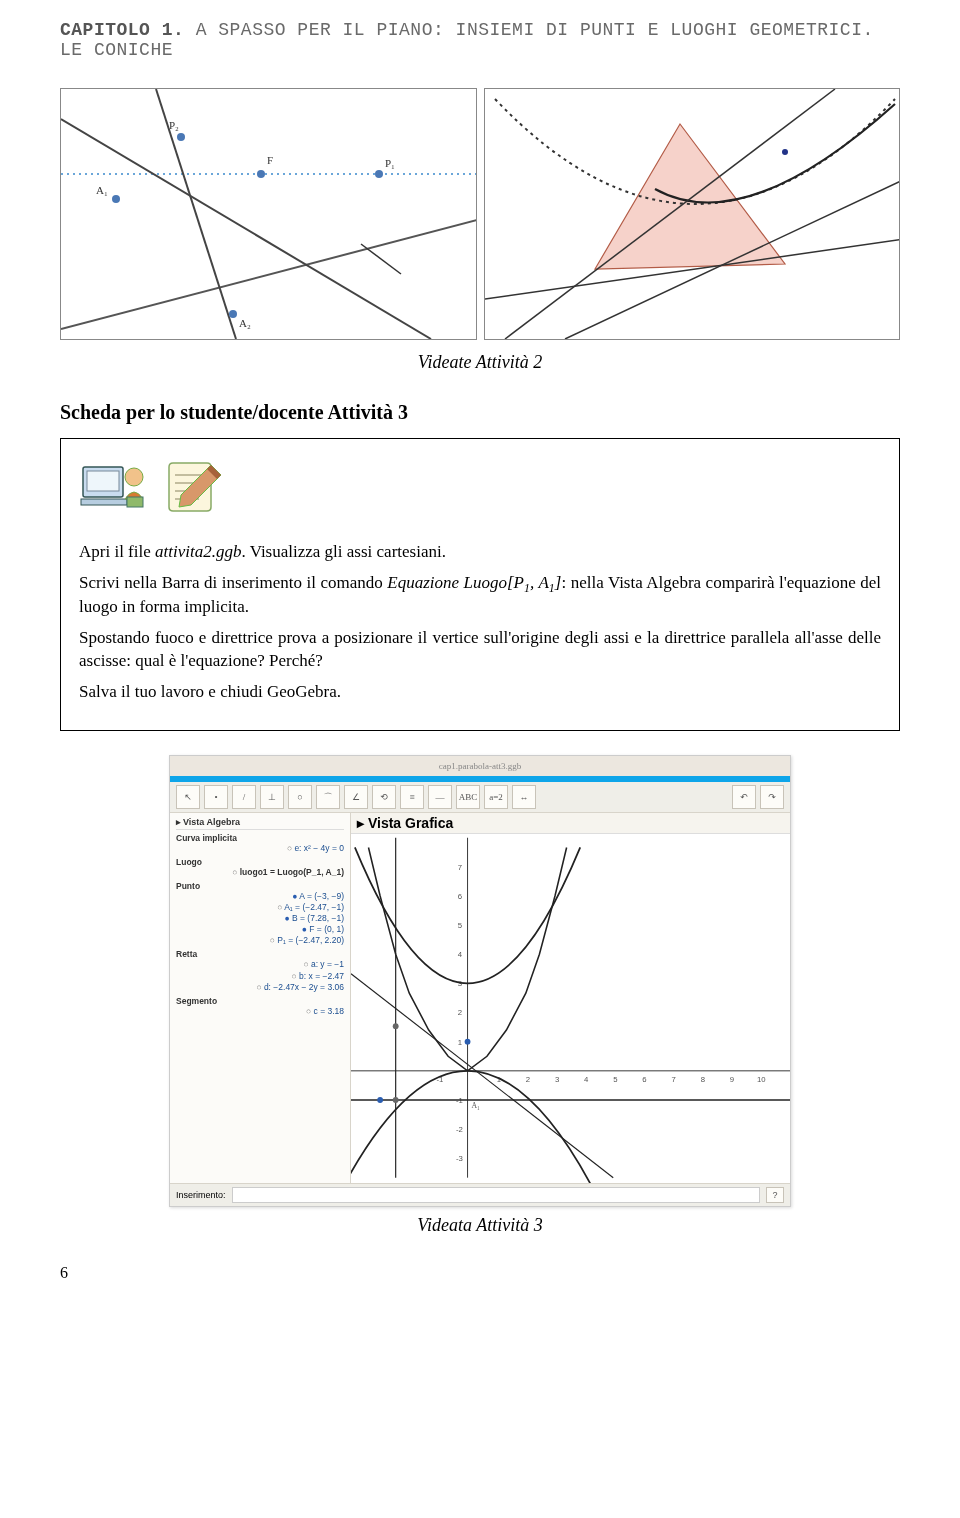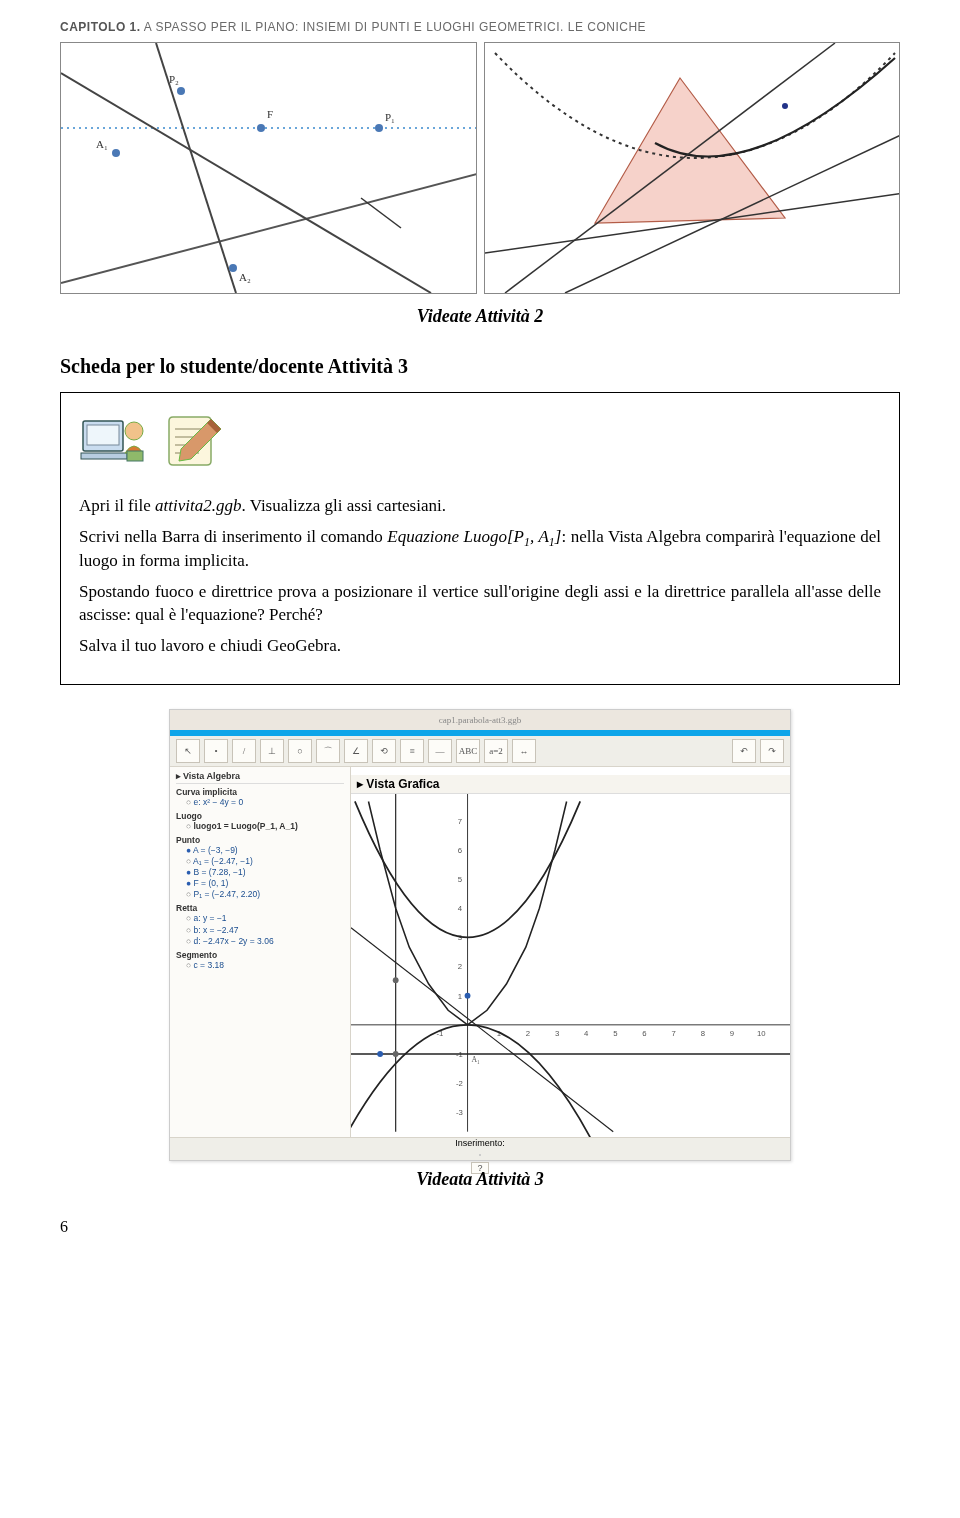--- a/index.html
+++ b/index.html
@@ -6,25 +6,25 @@
     margin: 0;
     padding: 0;
     font-family: Georgia, 'Times New Roman', serif;
     background: #fff;
     width: 960px;
   }
   .page {
     padding: 20px 60px 20px 60px;
   }
   .chapter-header {
-    font-family: Liberation Sans, sans-serif;
-    font-size: 12px;
+    font-family: Liberation Mono, monospace;
+    font-size: 18px;
     color: #6a6a6a;
     letter-spacing: 0.5px;
-    margin-bottom: 8px;
+    margin-bottom: 28px;
   }
   .chapter-header strong {
     font-weight: 900;
     color: #555;
   }
   .figures-row {
     display: flex;
     gap: 7px;
     margin: 0 0 12px 0;
   }
@@ -33,21 +33,20 @@
     width: 420px;
     height: 250px;
     position: relative;
     overflow: hidden;
   }
   .caption-center {
     text-align: center;
     font-style: italic;
     font-size: 18px;
     margin: 1px 0 28px 0;
-    font-weight: bold;
   }
   .section-title {
     font-size: 20px;
     font-weight: bold;
     margin-bottom: 14px;
   }
   .activity-box {
     border: 1px solid #000;
     padding: 18px 18px 18px 18px;
     margin-bottom: 24px;
@@ -121,46 +120,45 @@
   }
   .ss-sidebar .pane-title {
     font-weight: bold;
     color: #333;
     border-bottom: 1px solid #ddd;
     padding-bottom: 2px;
     margin-bottom: 3px;
     font-size: 9px;
   }
   .ss-sidebar .cat { color: #333; font-weight: bold; margin-top: 3px; }
-  .ss-sidebar .item { padding-left: 10px; color: #1a4d8f; line-height: 1.3; }
+  .ss-sidebar .item { padding-left: 10px; color: #1a4d8f; line-height: 1.3; text-align: right; }
   .ss-sidebar .item.dark { color: #333; font-weight: bold; }
   .ss-sidebar .bullet-blue::before { content:"● "; color:#2a5db0;}
   .ss-sidebar .bullet-gray::before { content:"○ "; color:#888;}
   .ss-graph {
     flex: 1;
     position: relative;
     background: #fff;
   }
   .ss-graph .pane-title2 {
     position:absolute; top:0; left:0;
-    font-size:12px; font-family:Arial; font-weight:bold;
+    font-size:14px; font-family:Arial; font-weight:bold;
     background:#f6f4ee; border-bottom:1px solid #ddd;
-    padding:2px 6px; width:100%; box-sizing:border-box;margin-top:8px;
+    padding:2px 6px; width:100%; box-sizing:border-box;
   }
   .ss-inputbar {
     height: 22px;
     background: #efeee8;
     border-top: 1px solid #d8d4ca;
     display: flex;
     align-items: center;
     font-size: 9px;
     font-family: Arial;
     padding: 0 6px;
     gap: 6px;
-    flex-direction: column;
   }
   .ss-inputbar .field {
     flex: 1;
     height: 14px;
     background: #fff;
     border: 1px solid #ccc;
   }
   .page-number {
     font-size: 16px;
     margin-top: 20px;

